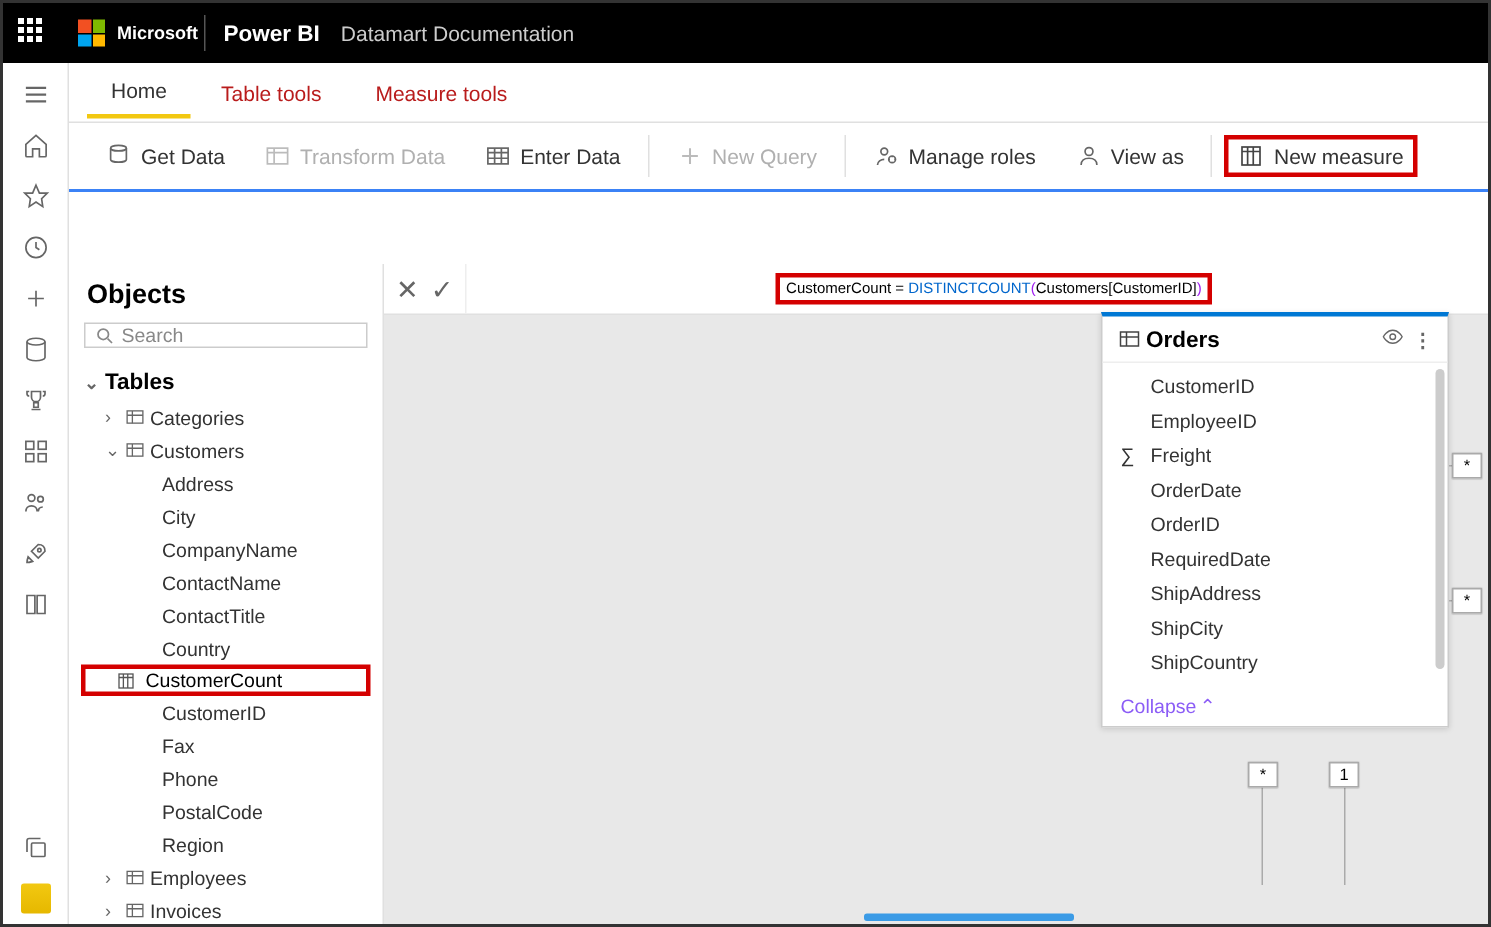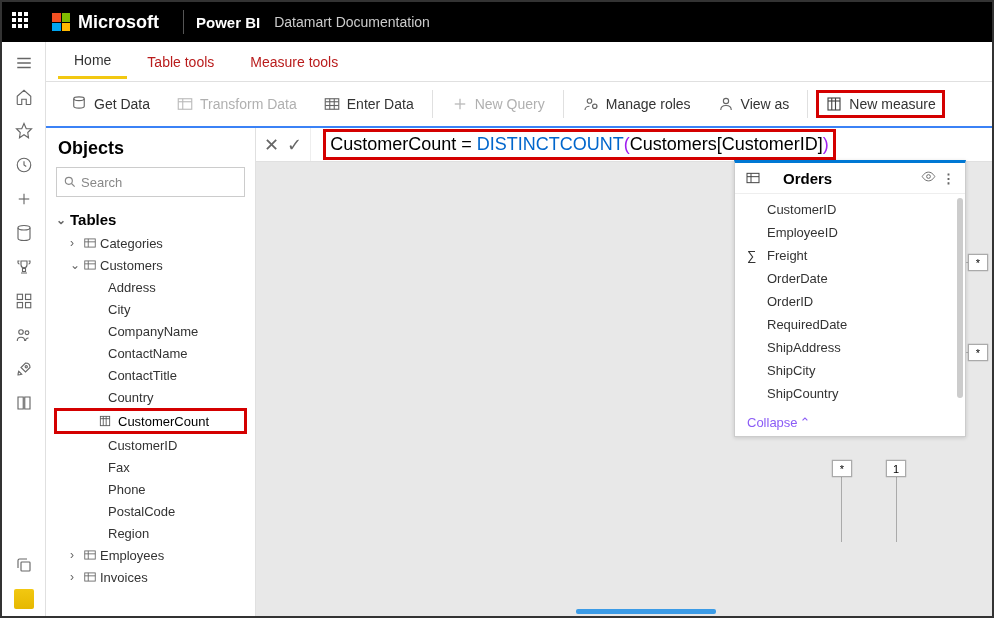--- a/index.html
+++ b/index.html
@@ -2,61 +2,61 @@
 <html><head>
 <meta charset="utf-8">
 <style>
 * { box-sizing: border-box; margin: 0; padding: 0; font-family: "Segoe UI", Arial, sans-serif; }
 body { width: 994px; height: 618px; background: #fff; position: relative; overflow: hidden; border: 2px solid #333; }
 .topbar { height: 40px; background: #000; display: flex; align-items: center; color: #fff; padding: 0 10px; }
 .waffle { width: 20px; height: 20px; display: grid; grid-template-columns: repeat(3,4px); grid-template-rows: repeat(3,4px); gap: 2px; margin-right: 20px; }
 .waffle span { background: #fff; }
 .mslogo { width: 18px; height: 18px; display: grid; grid-template-columns: 1fr 1fr; grid-template-rows: 1fr 1fr; gap: 1px; margin-right: 8px; }
 .mslogo span:nth-child(1){background:#f25022;} .mslogo span:nth-child(2){background:#7fba00;} .mslogo span:nth-child(3){background:#00a4ef;} .mslogo span:nth-child(4){background:#ffb900;}
-.ms-text { font-size: 18px; font-weight: 600; margin-right: 24px; }
+.ms-text { font-size: 12px; font-weight: 600; margin-right: 4px; }
 .divider-top { width:1px; height:24px; background:#555; margin-right: 12px; }
 .pbi-text { font-size: 15px; font-weight: 600; margin-right: 14px; }
 .subtitle { font-size: 14px; color: #ccc; }
 .main { display: flex; height: calc(100% - 40px); }
 .leftrail { width: 44px; border-right: 1px solid #e0e0e0; display: flex; flex-direction: column; align-items: center; padding-top: 4px; }
 .leftrail .rail-item { width: 42px; height: 34px; display: flex; align-items: center; justify-content: center; color: #666; cursor: pointer; }
 .leftrail .rail-item svg, .leftrail .rail-item .glyph { width:18px; height:18px; }
 .pbi-icon { width: 20px; height: 20px; background: linear-gradient(180deg,#f2c811 0%, #e6b800 100%); border-radius:2px; }
 .content { flex: 1; display: flex; flex-direction: column; }
 .tabs { height: 40px; display: flex; align-items: center; padding-left: 12px; gap: 4px; border-bottom: 1px solid #e0e0e0; }
 .tab { padding: 8px 16px; font-size: 14px; color: #333; cursor: pointer; }
 .tab.active { border-bottom: 3px solid #f2c811; background: #fff; }
 .tab.special { color: #b91c1c; }
 .toolbar { height: 46px; display: flex; align-items: center; padding-left: 14px; gap: 6px; border-bottom: 2px solid #3b82f6; background: #fff; }
 .tool { display: flex; align-items: center; gap: 6px; font-size: 14px; color: #333; padding: 6px 10px; cursor: pointer; }
 .tool.disabled { color: #b0b0b0; }
 .tool svg { width:18px; height:18px; }
 .vdiv { width:1px; height:28px; background:#e0e0e0; margin: 0 2px; }
 .highlight-red { border: 3px solid #d40000; padding: 2px 6px !important; }
-.body-area { flex:1; display:flex; min-height:0; }
+.body-area { flex:1; display:flex; min-height:0;margin-top:48px; }
 .sidebar { width: 210px; border-right: 1px solid #e0e0e0; display:flex; flex-direction: column; padding-top: 6px; overflow-y: auto; }
 .sidebar h2 { font-size: 18px; font-weight: 600; padding: 4px 12px 8px; }
 .search-box { margin: 0 10px 10px; border: 1px solid #ccc; height: 30px; display:flex; align-items:center; padding: 0 6px; font-size: 13px; color:#888; }
 .search-box svg { width:14px; height:14px; margin-right:4px; }
 .section-label { font-size: 15px; font-weight: 600; padding: 4px 10px; display:flex; align-items:center; gap:4px; }
 .tree-row { display:flex; align-items:center; font-size: 13px; color:#333; padding: 3px 0 3px 10px; cursor:pointer; gap:3px; min-height: 22px; }
 .chev { width:10px; font-size:12px; color:#666; }
 .field-row { padding-left: 62px; font-size:13px; color:#333; min-height:22px; display:flex; align-items:center; }
-.measure-row { position:relative; padding-left: 41px; font-size:13px; display:flex; align-items:center; gap:6px; height:26px; border: 3px solid #d40000; margin: 0 8px; }
+.measure-row { position:relative; padding-left: 20px; font-size:13px; display:flex; align-items:center; gap:6px; height:26px; border: 3px solid #d40000; margin: 0 8px; }
 .measure-row svg { width:14px; height:14px; }
 .canvas { flex:1; background:#e8e8e8; position:relative; overflow:hidden; }
 .formula-bar { height:34px; background:#fff; border-bottom:1px solid #e0e0e0; display:flex; align-items:center; }
 .formula-btns { display:flex; align-items:center; padding: 0 8px; gap:8px; color:#666; }
 .formula-btns span { font-size: 18px; cursor:pointer; }
-.formula-text { flex:1; font-family: Consolas, monospace; font-size: 18px; border-left:1px solid #eee; padding-left:12px; height:100%; display:flex; align-items:center; }
+.formula-text { flex:1; font-family: Consolas, monospace; font-size: 10px; border-left:1px solid #eee; padding-left:22px; height:100%; display:flex; align-items:center;justify-content:center; }
 .formula-box { border: 3px solid #d40000; padding: 1px 4px; line-height:1.3; }
 .kw { color: #0066cc; }
 .br { color: #a020f0; }
 .orders-card { position:absolute; right:26px; top:-2px; width:232px; background:#fff; border:1px solid #ccc; box-shadow: 0 1px 4px rgba(0,0,0,0.15); border-top: 3px solid #0078d4; }
-.orders-head { display:flex; align-items:center; padding: 6px 10px; font-size:15px; font-weight:600; gap:22px; border-bottom:1px solid #eee; }
+.orders-head { display:flex; align-items:center; padding: 6px 10px; font-size:15px; font-weight:600; gap:3px; border-bottom:1px solid #eee; }
 .orders-head .actions { margin-left:auto; display:flex; gap:6px; color:#666; font-size:13px; align-items:center; }
 .orders-body { padding: 4px 0 4px 0; max-height: 230px; position:relative; }
 .orders-field { font-size:13px; color:#333; padding: 4px 0 4px 32px; display:flex; align-items:center; gap:6px; }
 .orders-field .sigma { position:absolute; left:12px; }
 .orders-scrollbar { position:absolute; right:2px; top:4px; width:6px; height:200px; background:#ccc; border-radius:3px; }
 .collapse-link { color:#8b5cf6; font-size:13px; padding: 6px 12px; display:flex; align-items:center; gap:2px; cursor:pointer; }
 .marker { position:absolute; width:20px; height:17px; background:#fff; border:1px solid #aaa; font-size:11px; display:flex; align-items:center; justify-content:center; box-shadow:0 0 1px rgba(0,0,0,.4); }
 .canvas-line { position:absolute; background:#aaa; }
 .bottom-bar { position:absolute; bottom:2px; left:320px; width:140px; height:5px; background:#3b9be6; border-radius:2px; }
 </style>

